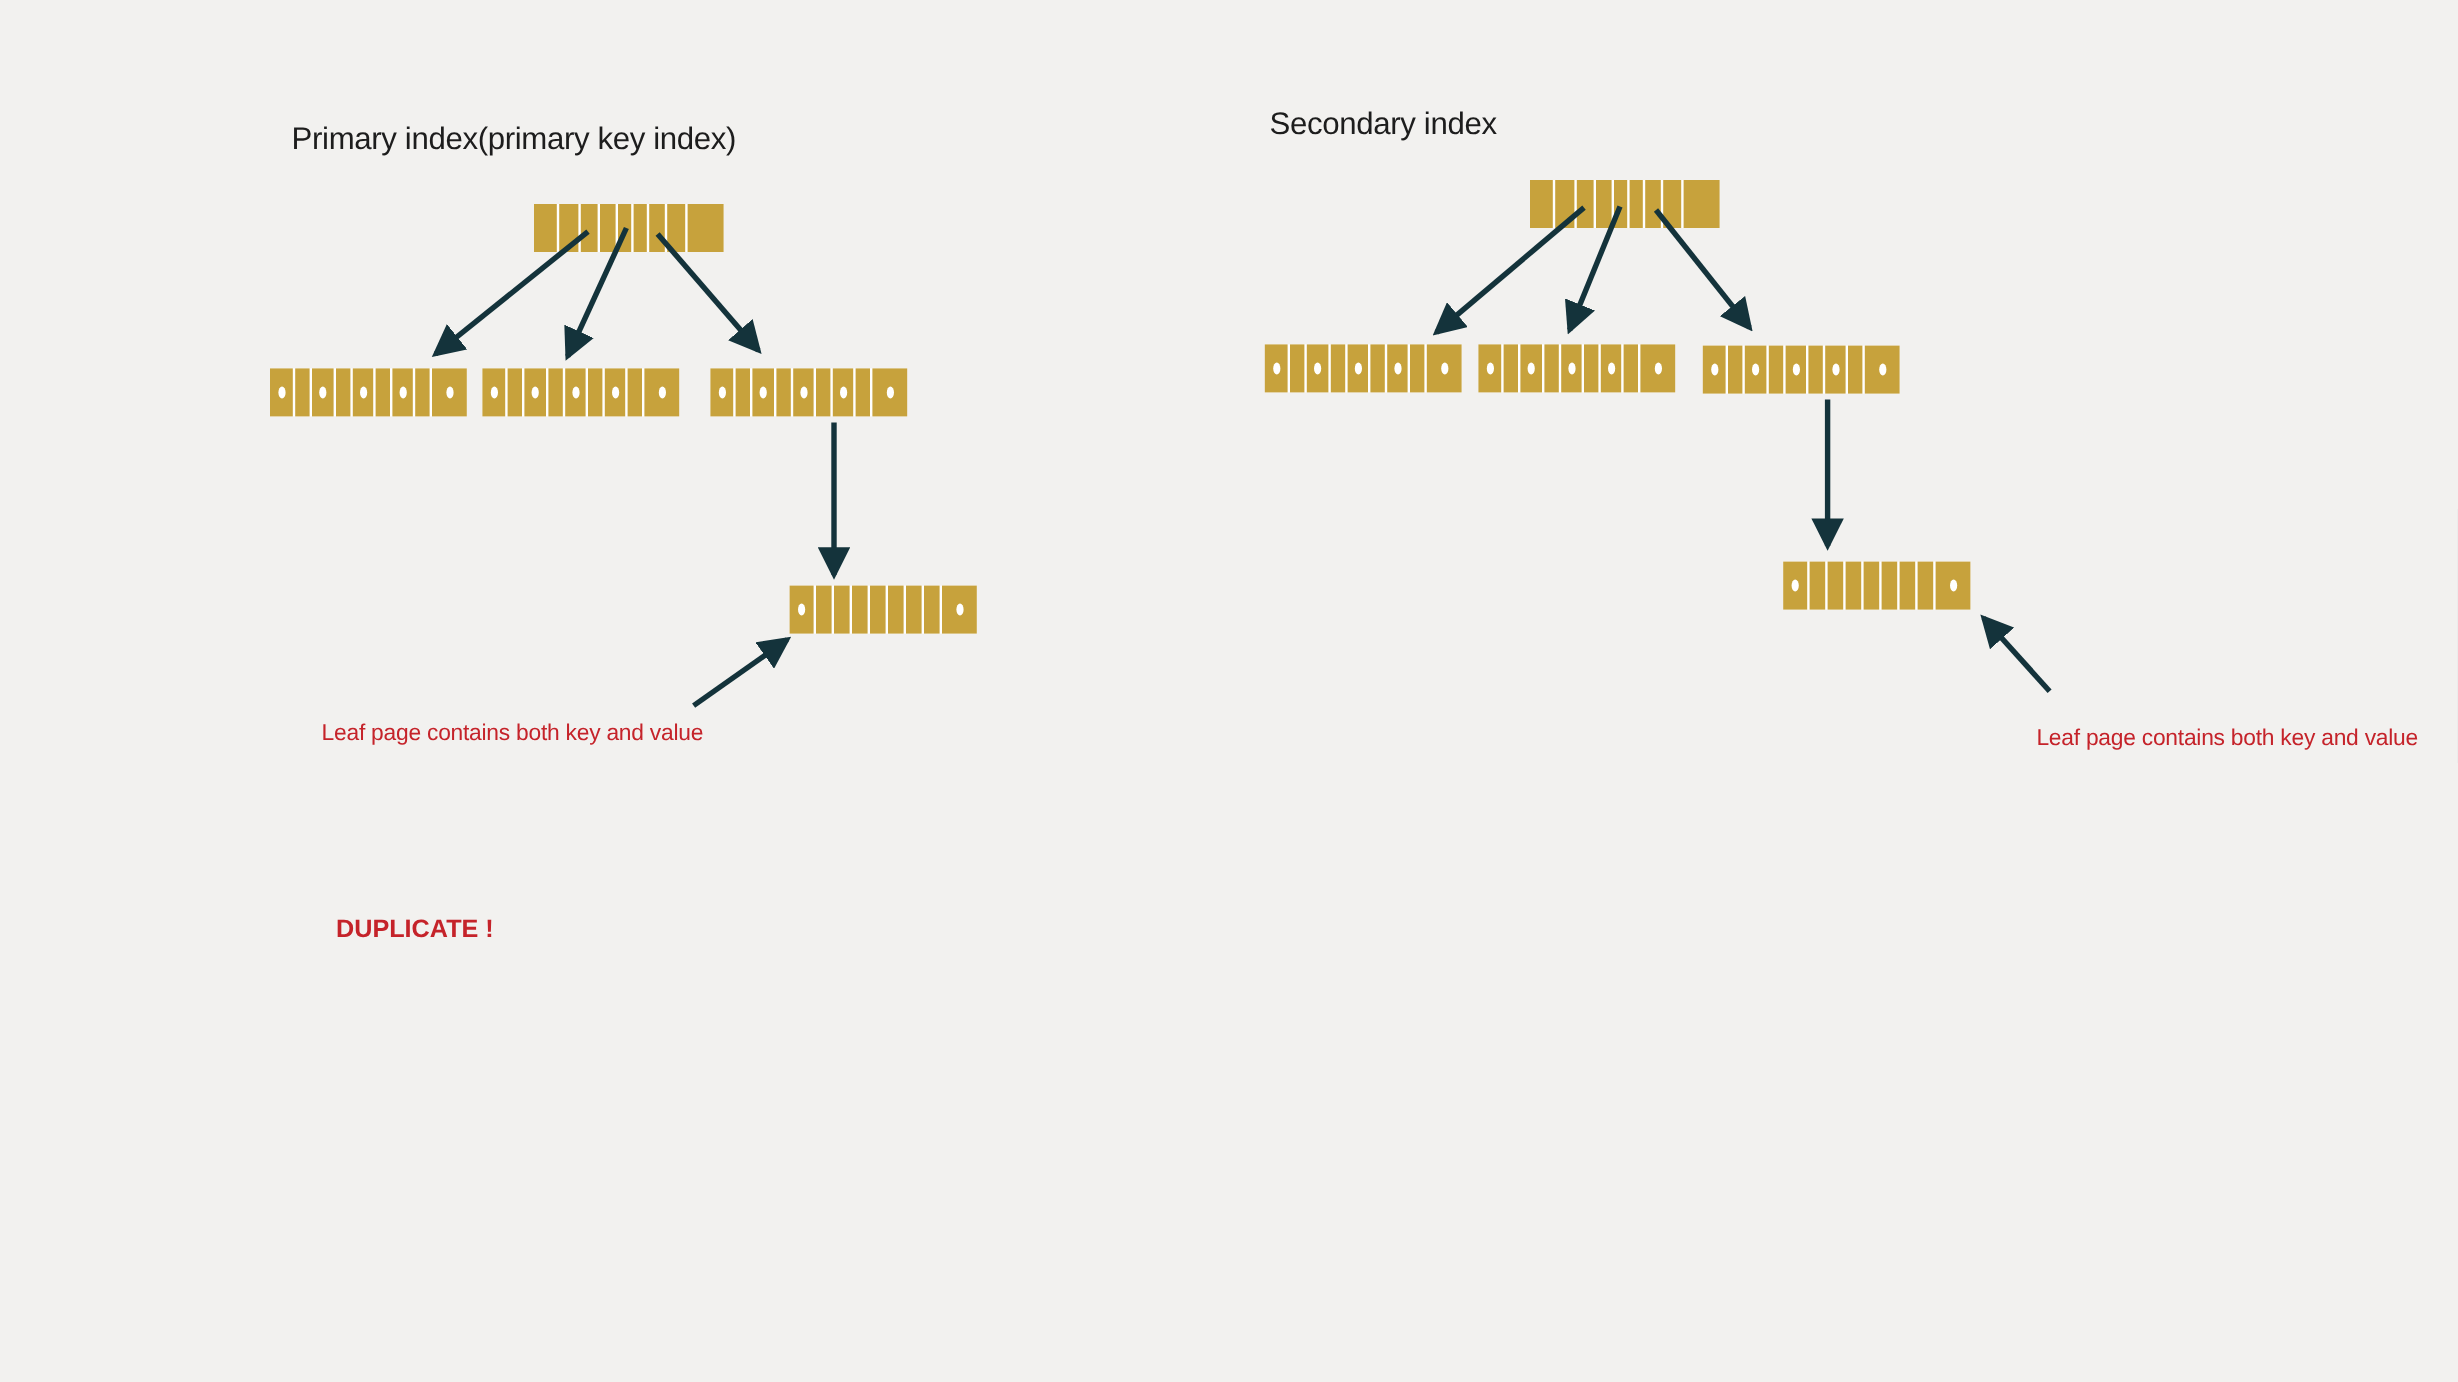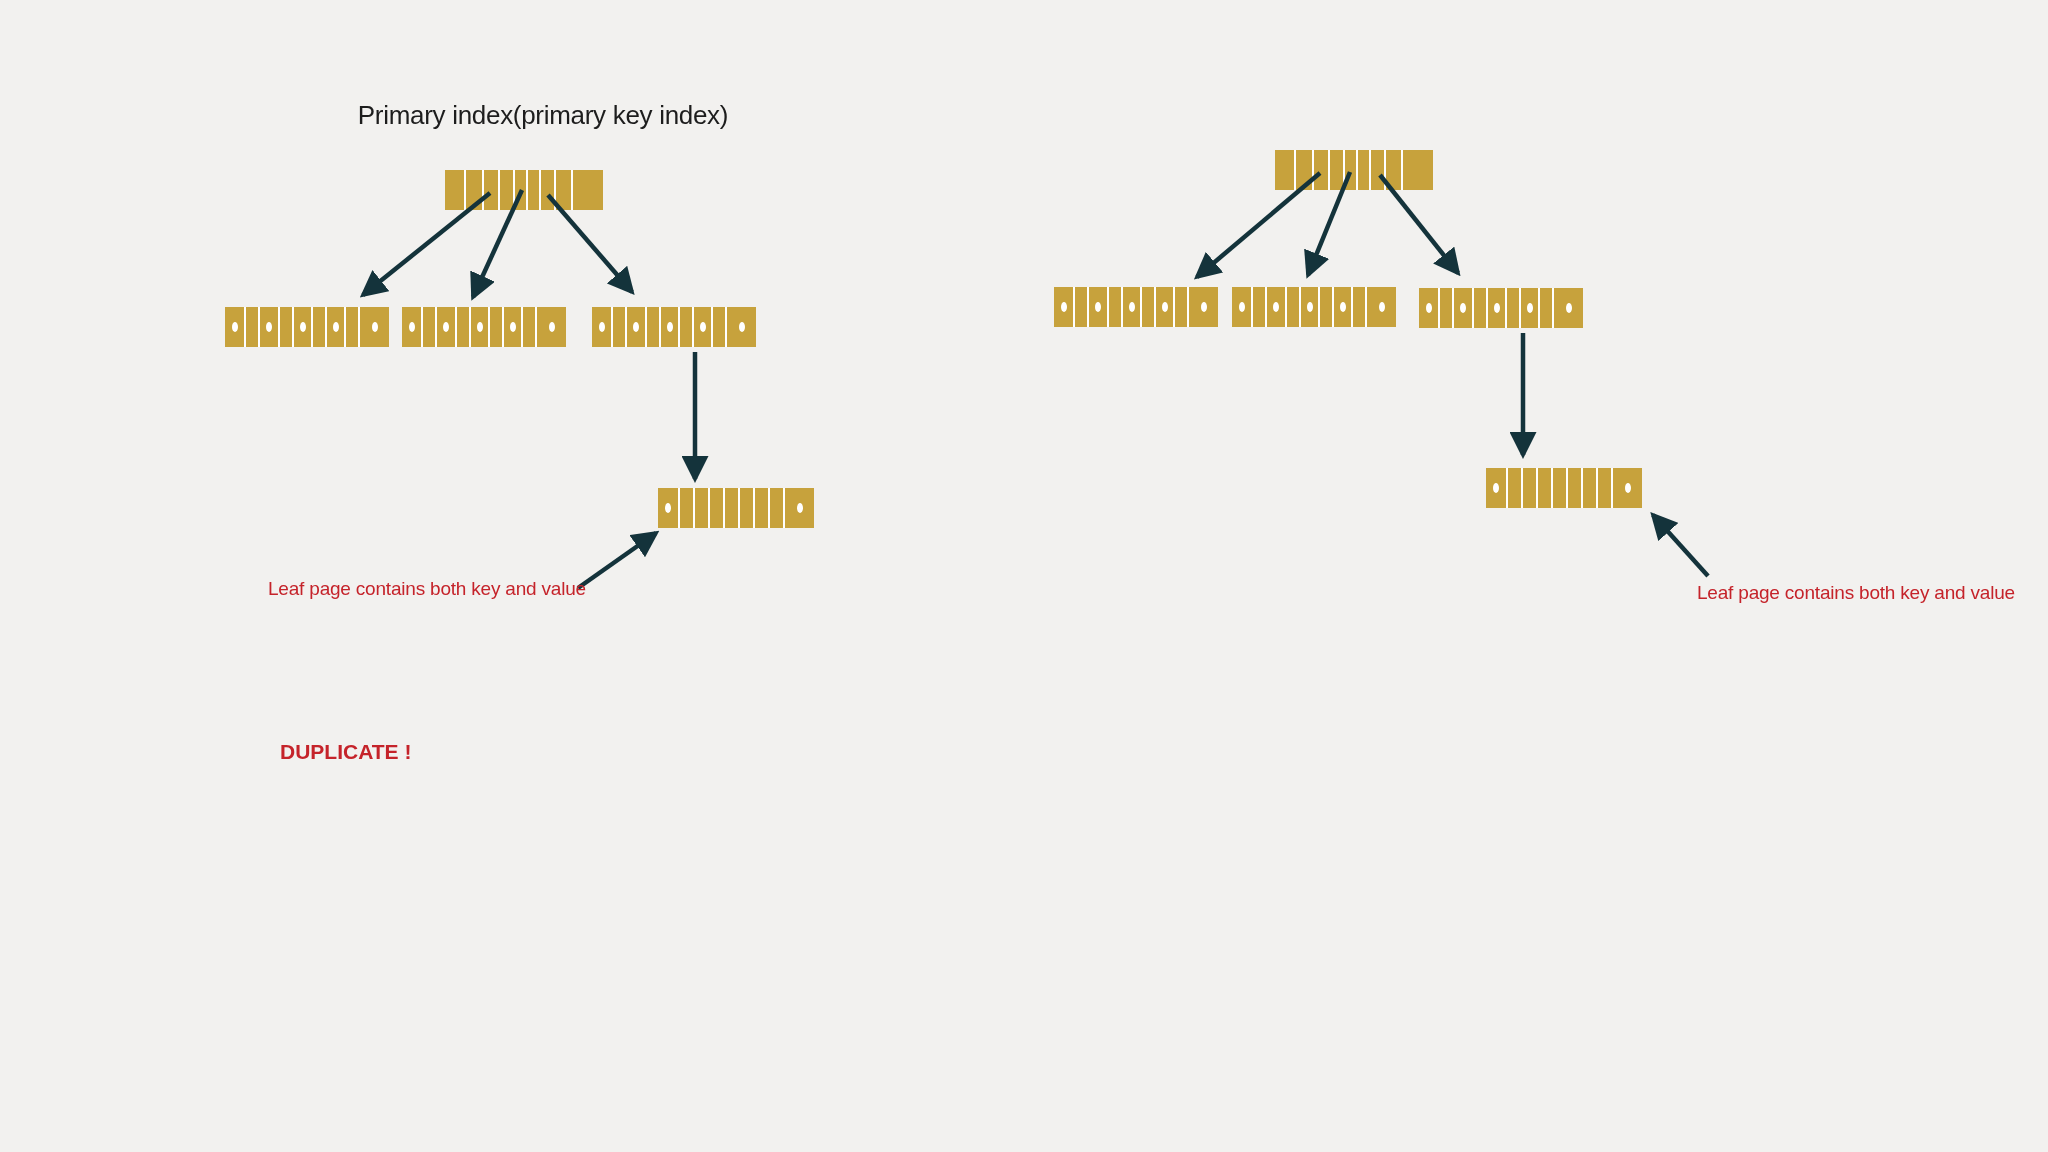--- a/index.html
+++ b/index.html
@@ -12,21 +12,21 @@
   }
   .abs{position:absolute;}
   #diagram-title{
     left:0;top:30px;width:1926px;
     text-align:center;
     font-size:38px;font-weight:bold;
     letter-spacing:-0.5px;
     color:var(--title-color,#512e3c);
   }
   .tree-heading{
-    width:600px;text-align:center;
+    width:600px;
     font-size:26px;color:var(--heading-color,#1d1d1d);
     letter-spacing:-0.3px;
   }
   #heading-primary{left:243px;top:100px;}
   #heading-secondary{left:1058px;top:88px;}
   .node{
     position:absolute;
     display:inline-flex;
     gap:2px;
     background:#ffffff;
@@ -42,33 +42,35 @@
     background:var(--dot-color,#ffffff);
   }
   #arrow-layer{position:absolute;left:0;top:0;width:2048px;height:1152px;pointer-events:none;}
   .arrow{stroke:var(--arrow-color,#14333b);stroke-width:4.5px;stroke-linecap:butt;}
   #ah path{fill:var(--arrow-color,#14333b);}
   .annotation{
     font-size:19px;
     color:var(--red-color,#c5232a);
     white-space:nowrap;
     letter-spacing:-0.2px;
+    margin-top:23px;
   }
   #annotation-leaf-primary{left:268px;top:578px;}
   #annotation-leaf-secondary{left:1697px;top:582px;}
   #annotation-duplicate{left:280px;top:740px;font-size:21px;font-weight:bold;letter-spacing:0;}
 </style>
 </head>
 <body>
 
 <div id="stage">
 
 
   <div id="heading-primary" class="abs tree-heading">Primary index(primary key index)</div>
 
+  <div id="heading-secondary" class="abs tree-heading">Secondary index</div>
 
   <div id="nodes-layer">
       <div class="node" style="left: 445px; top: 170px; height: 40px; gap: 2px; background: rgb(255, 255, 255);">
         <div class="cell" style="width: 19px;"></div>
         <div class="cell" style="width: 16px;"></div>
         <div class="cell" style="width: 14px;"></div>
         <div class="cell" style="width: 13px;"></div>
         <div class="cell" style="width: 11px;"></div>
         <div class="cell" style="width: 11px;"></div>
         <div class="cell" style="width: 13px;"></div>

